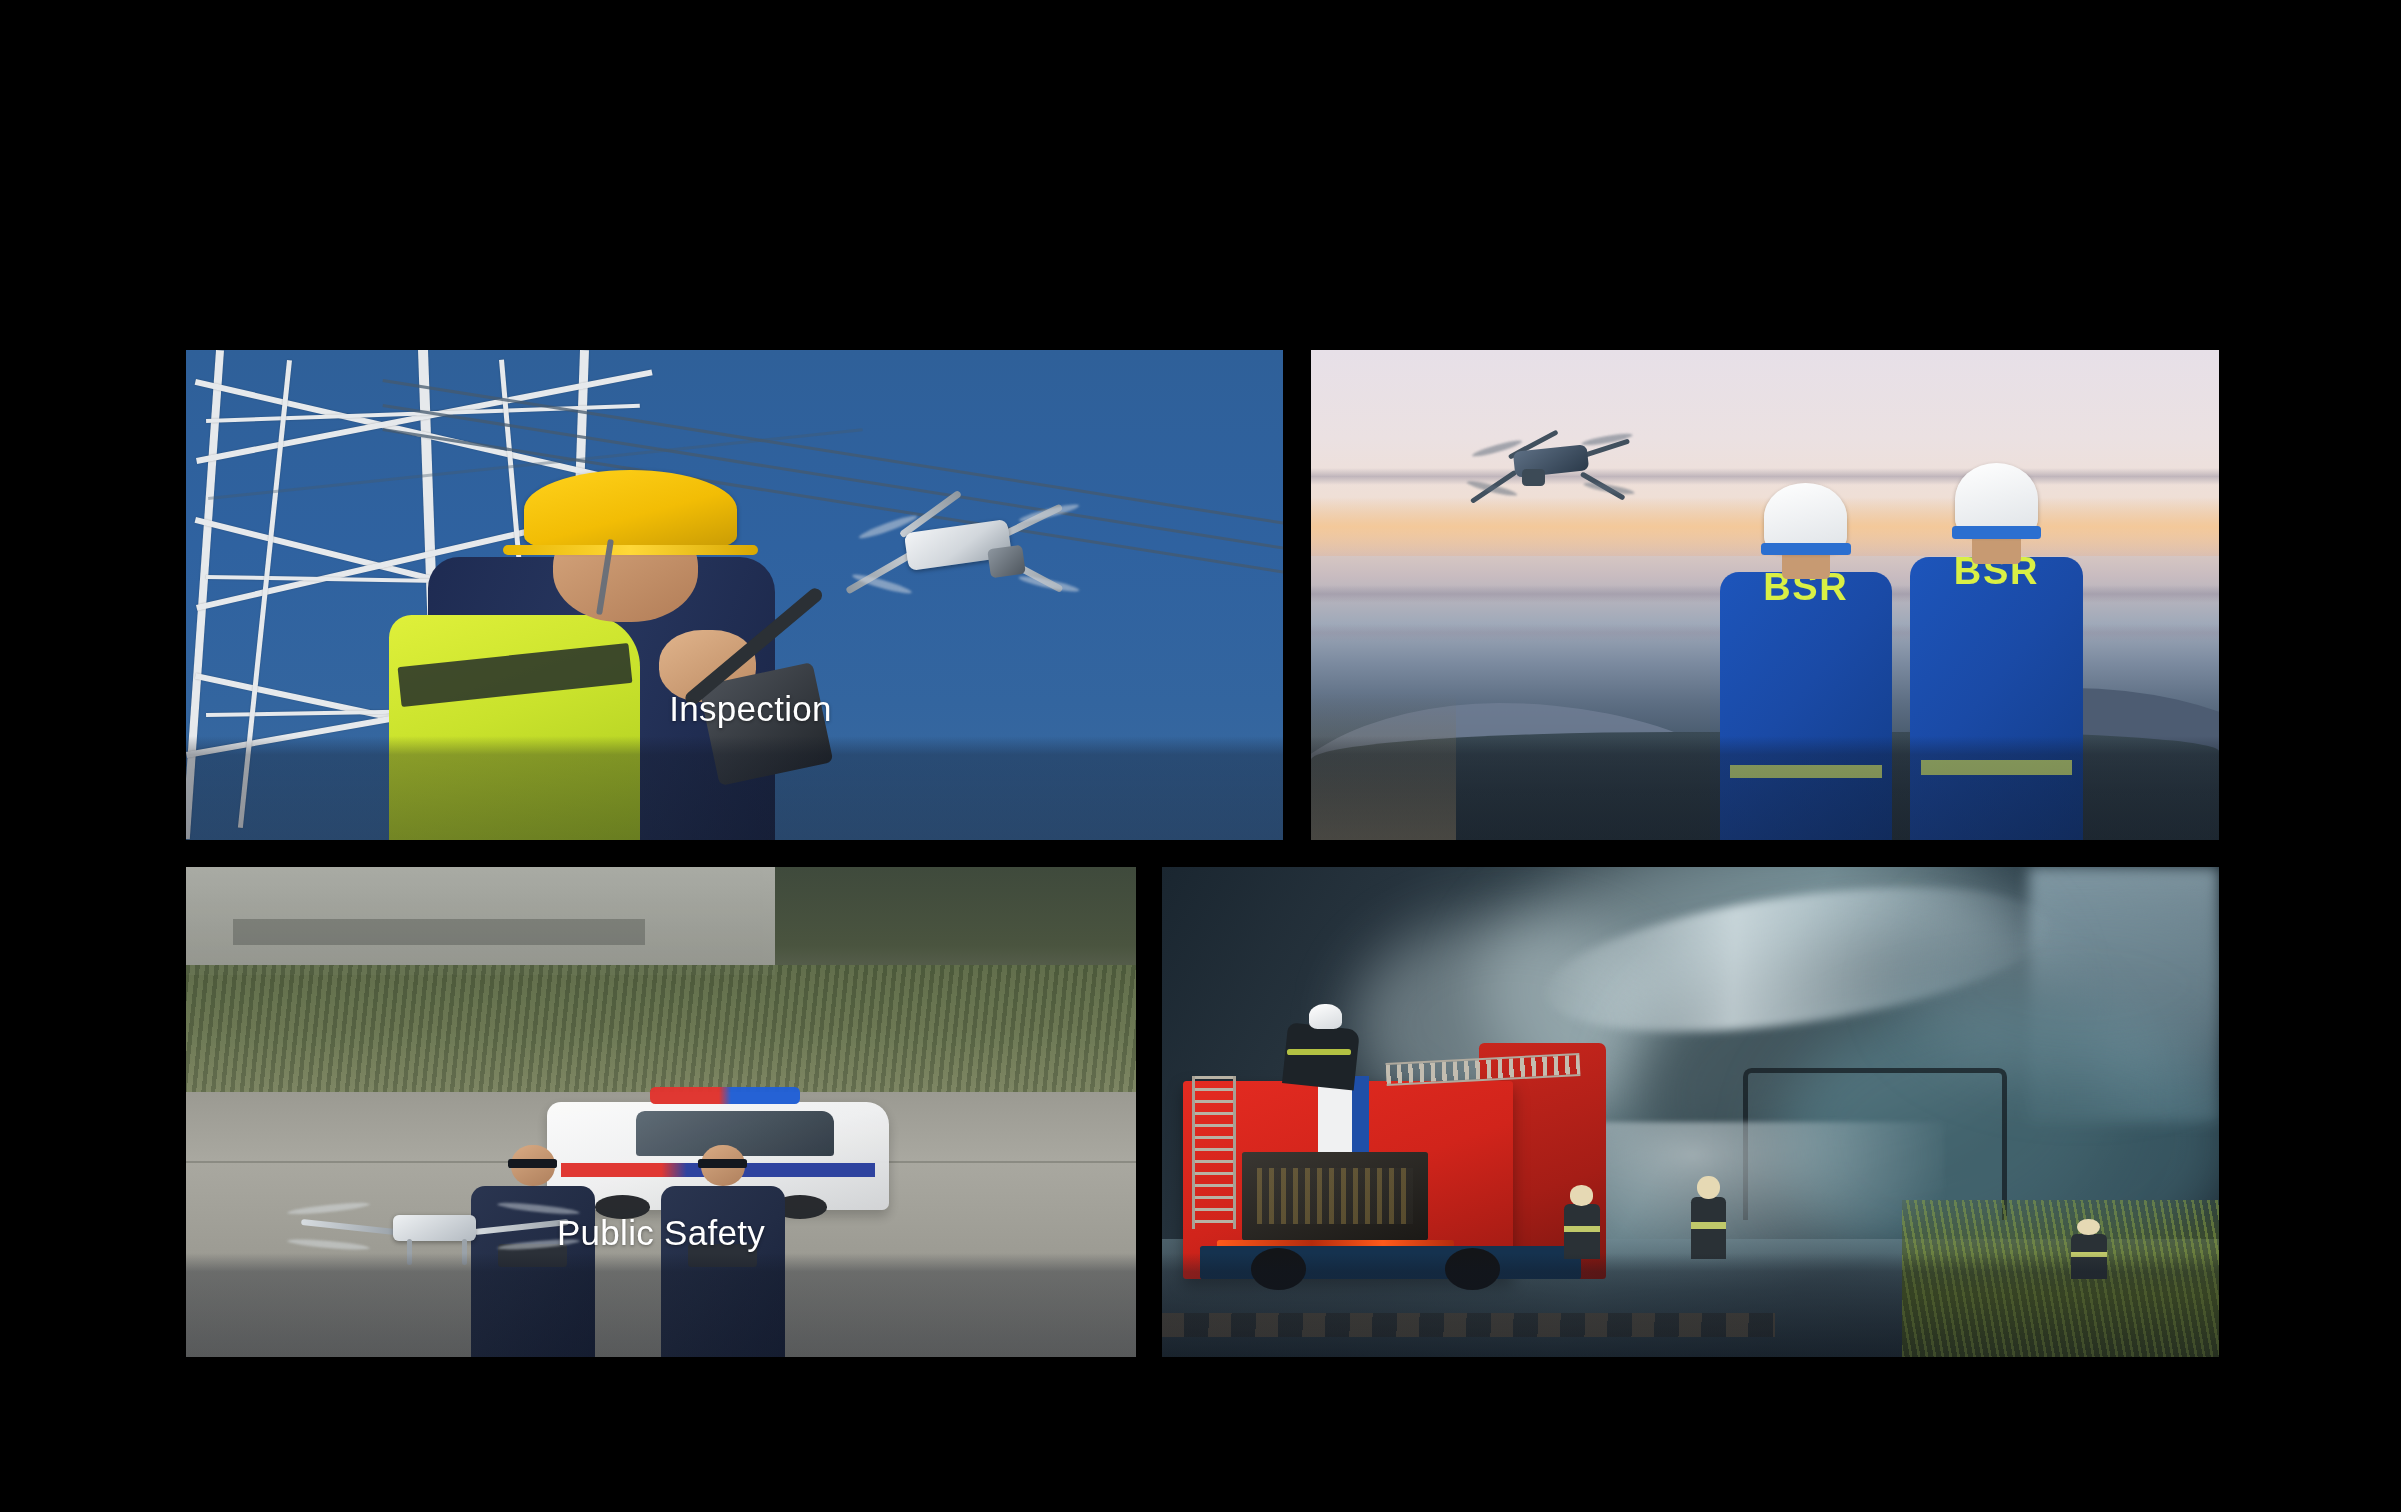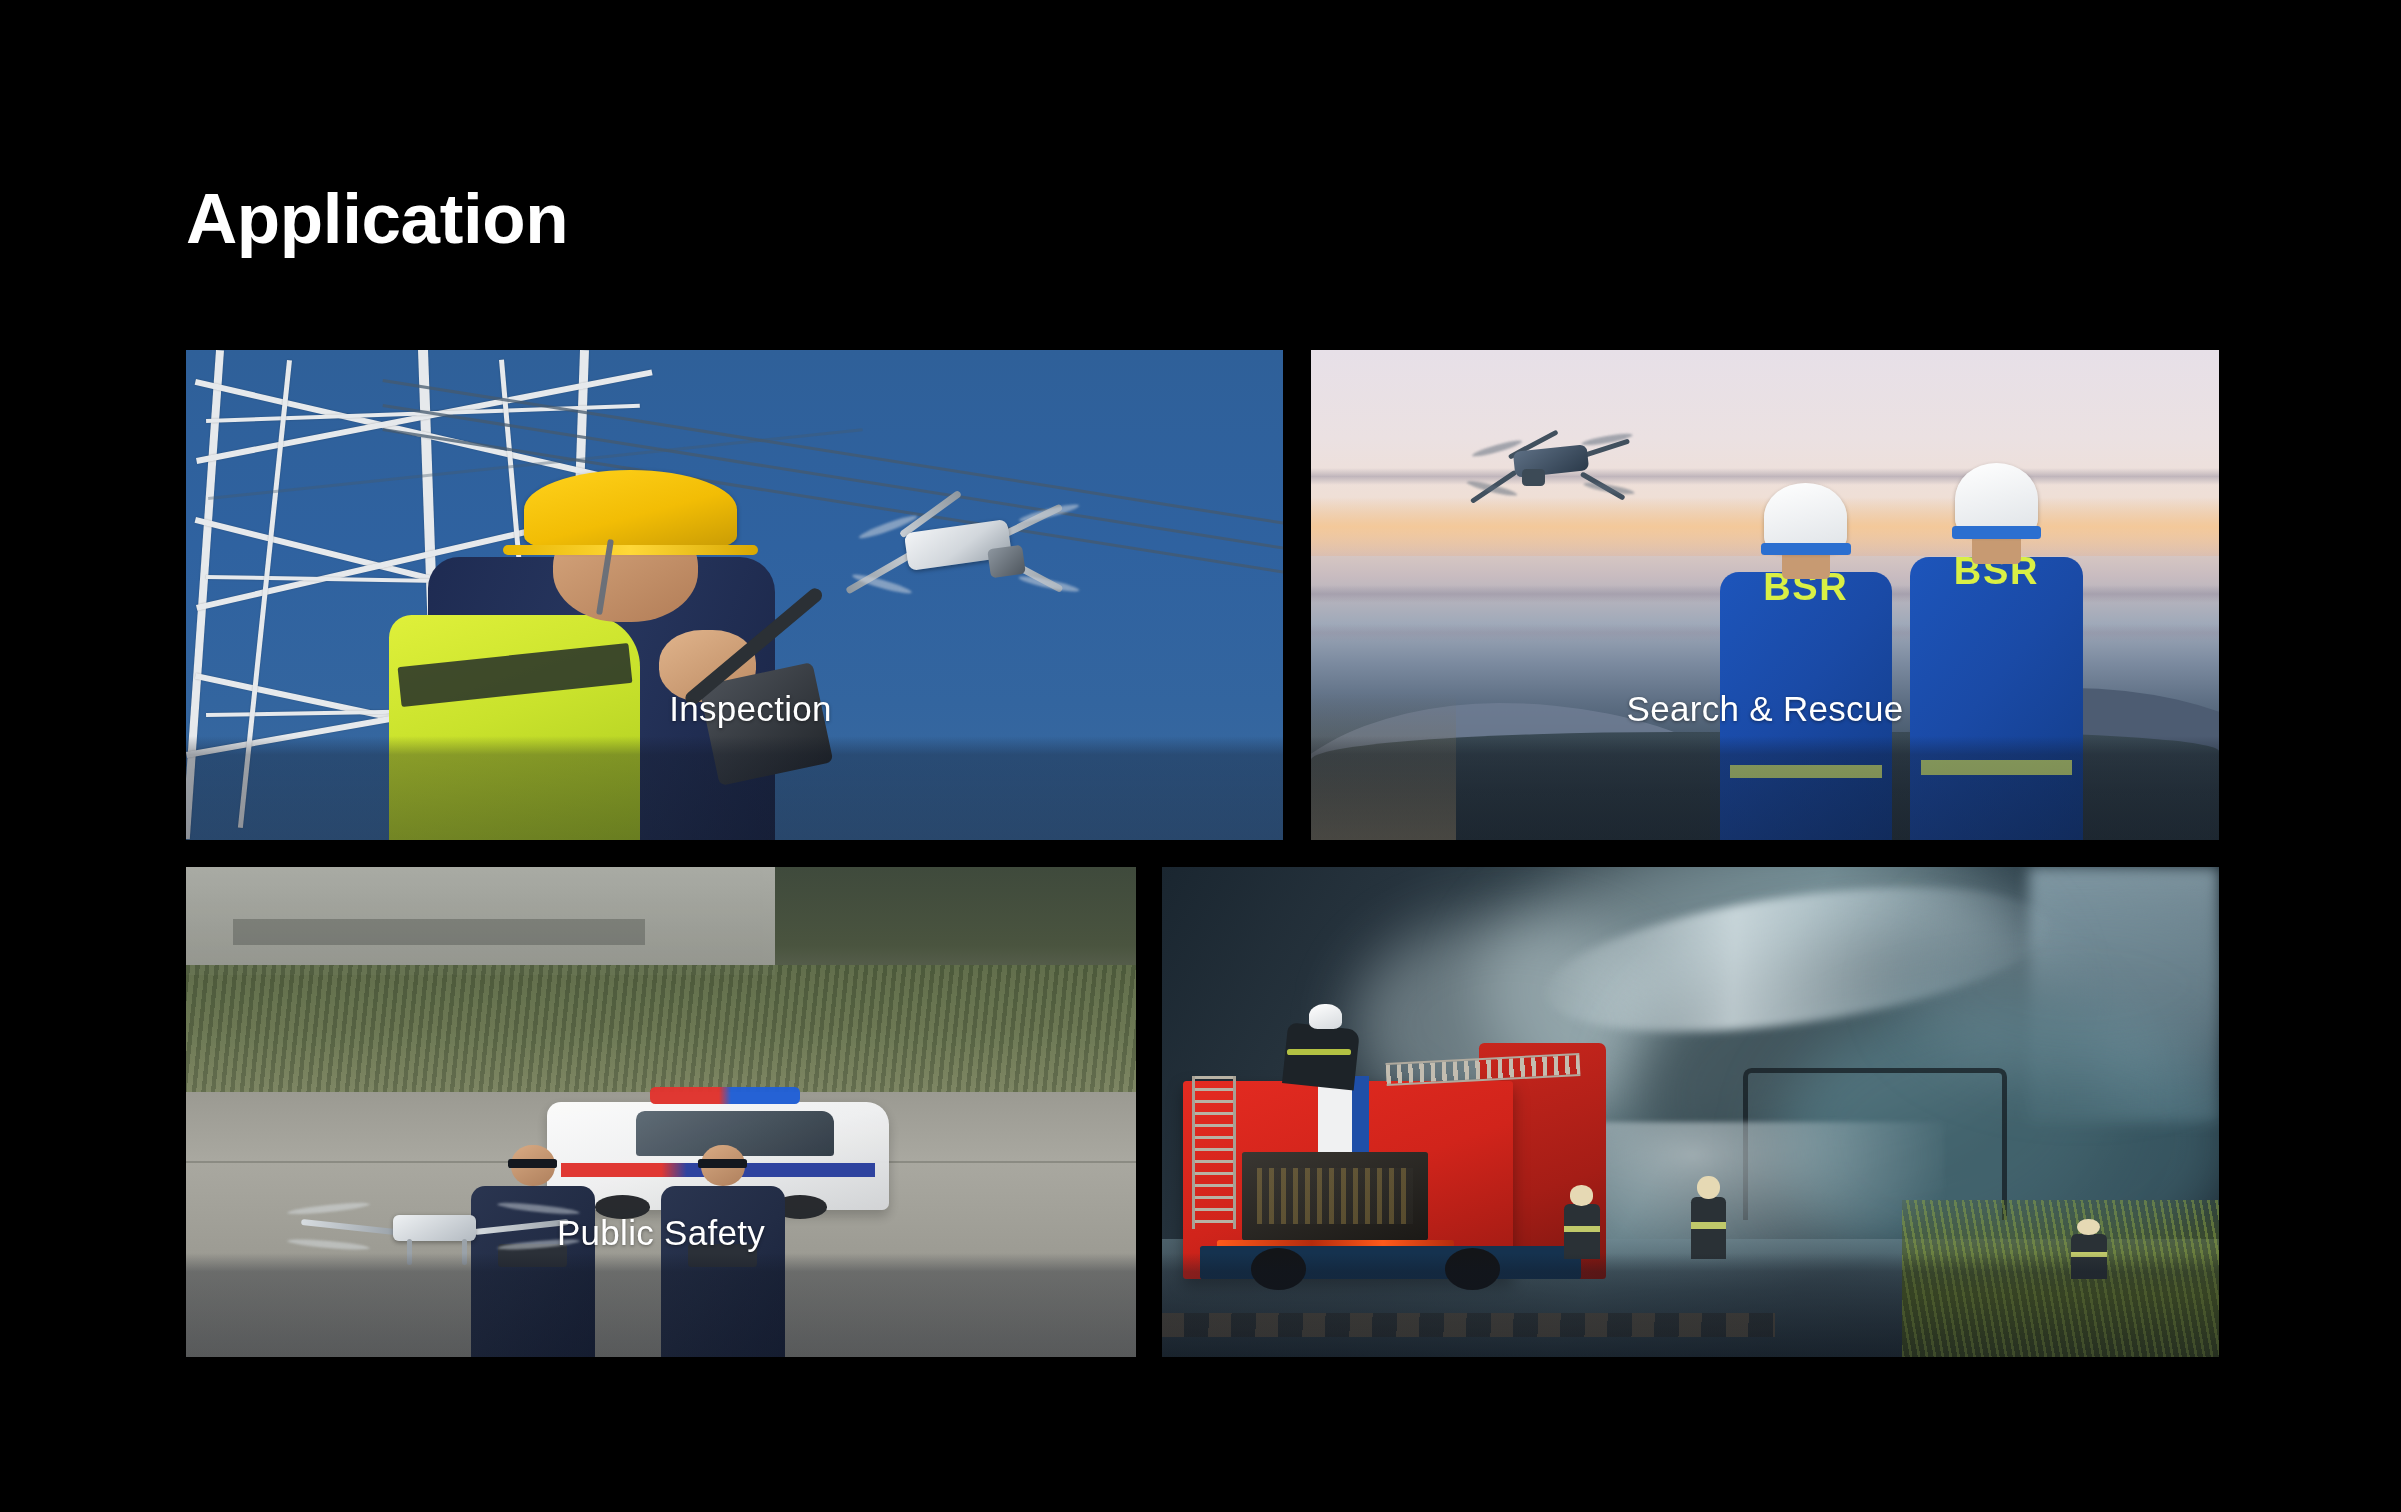--- a/index.html
+++ b/index.html
@@ -233,21 +233,20 @@
   #ffs2{left:50%;height:18%;}
   #ffs3{left:86%;height:13%;bottom:16%;}
   .barrier{position:absolute;left:55%;bottom:28%;width:24%;height:30%;
     border:5.2px solid rgba(20,28,34,.75);border-bottom:none;border-radius:8.7px 8.7px 0 0;}
 </style>
 </head>
 <body>
 
 <div class="slide">
 
-  <div class="page-title">Application</div>
 
   <div class="tile" id="tile-inspection">
     <div class="photo ph-inspection">
 
       <div class="pylon">
         <i style="left:6%;top:0;width:7.8px;height:100%;transform:rotate(4deg);"></i>
         <i style="left:46%;top:0;width:9.5px;height:100%;transform:rotate(-2deg);"></i>
         <i style="left:78%;top:0;width:8.7px;height:100%;transform:rotate(2deg);"></i>
         <i style="left:2%;top:6%;width:92%;height:6px;transform:rotate(13deg);"></i>
         <i style="left:2%;top:22%;width:92%;height:6px;transform:rotate(-11deg);"></i>
@@ -338,21 +337,20 @@
         <div class="coat"></div>
         <div class="bsr">BSR</div>
         <div class="sub"></div>
         <div class="stripe"></div>
         <div class="neck"></div>
         <div class="helm"></div>
         <div class="hband"></div>
       </div>
 
       <div class="caption-band"></div>
-      <div class="caption">Search &amp; Rescue</div>
     </div>
   </div>
 
   <div class="tile" id="tile-public-safety">
     <div class="photo ph-police">
 
       <div class="ps-bldg"></div>
       <div class="ps-brush"></div>
       <div class="ps-ground"></div>
 

